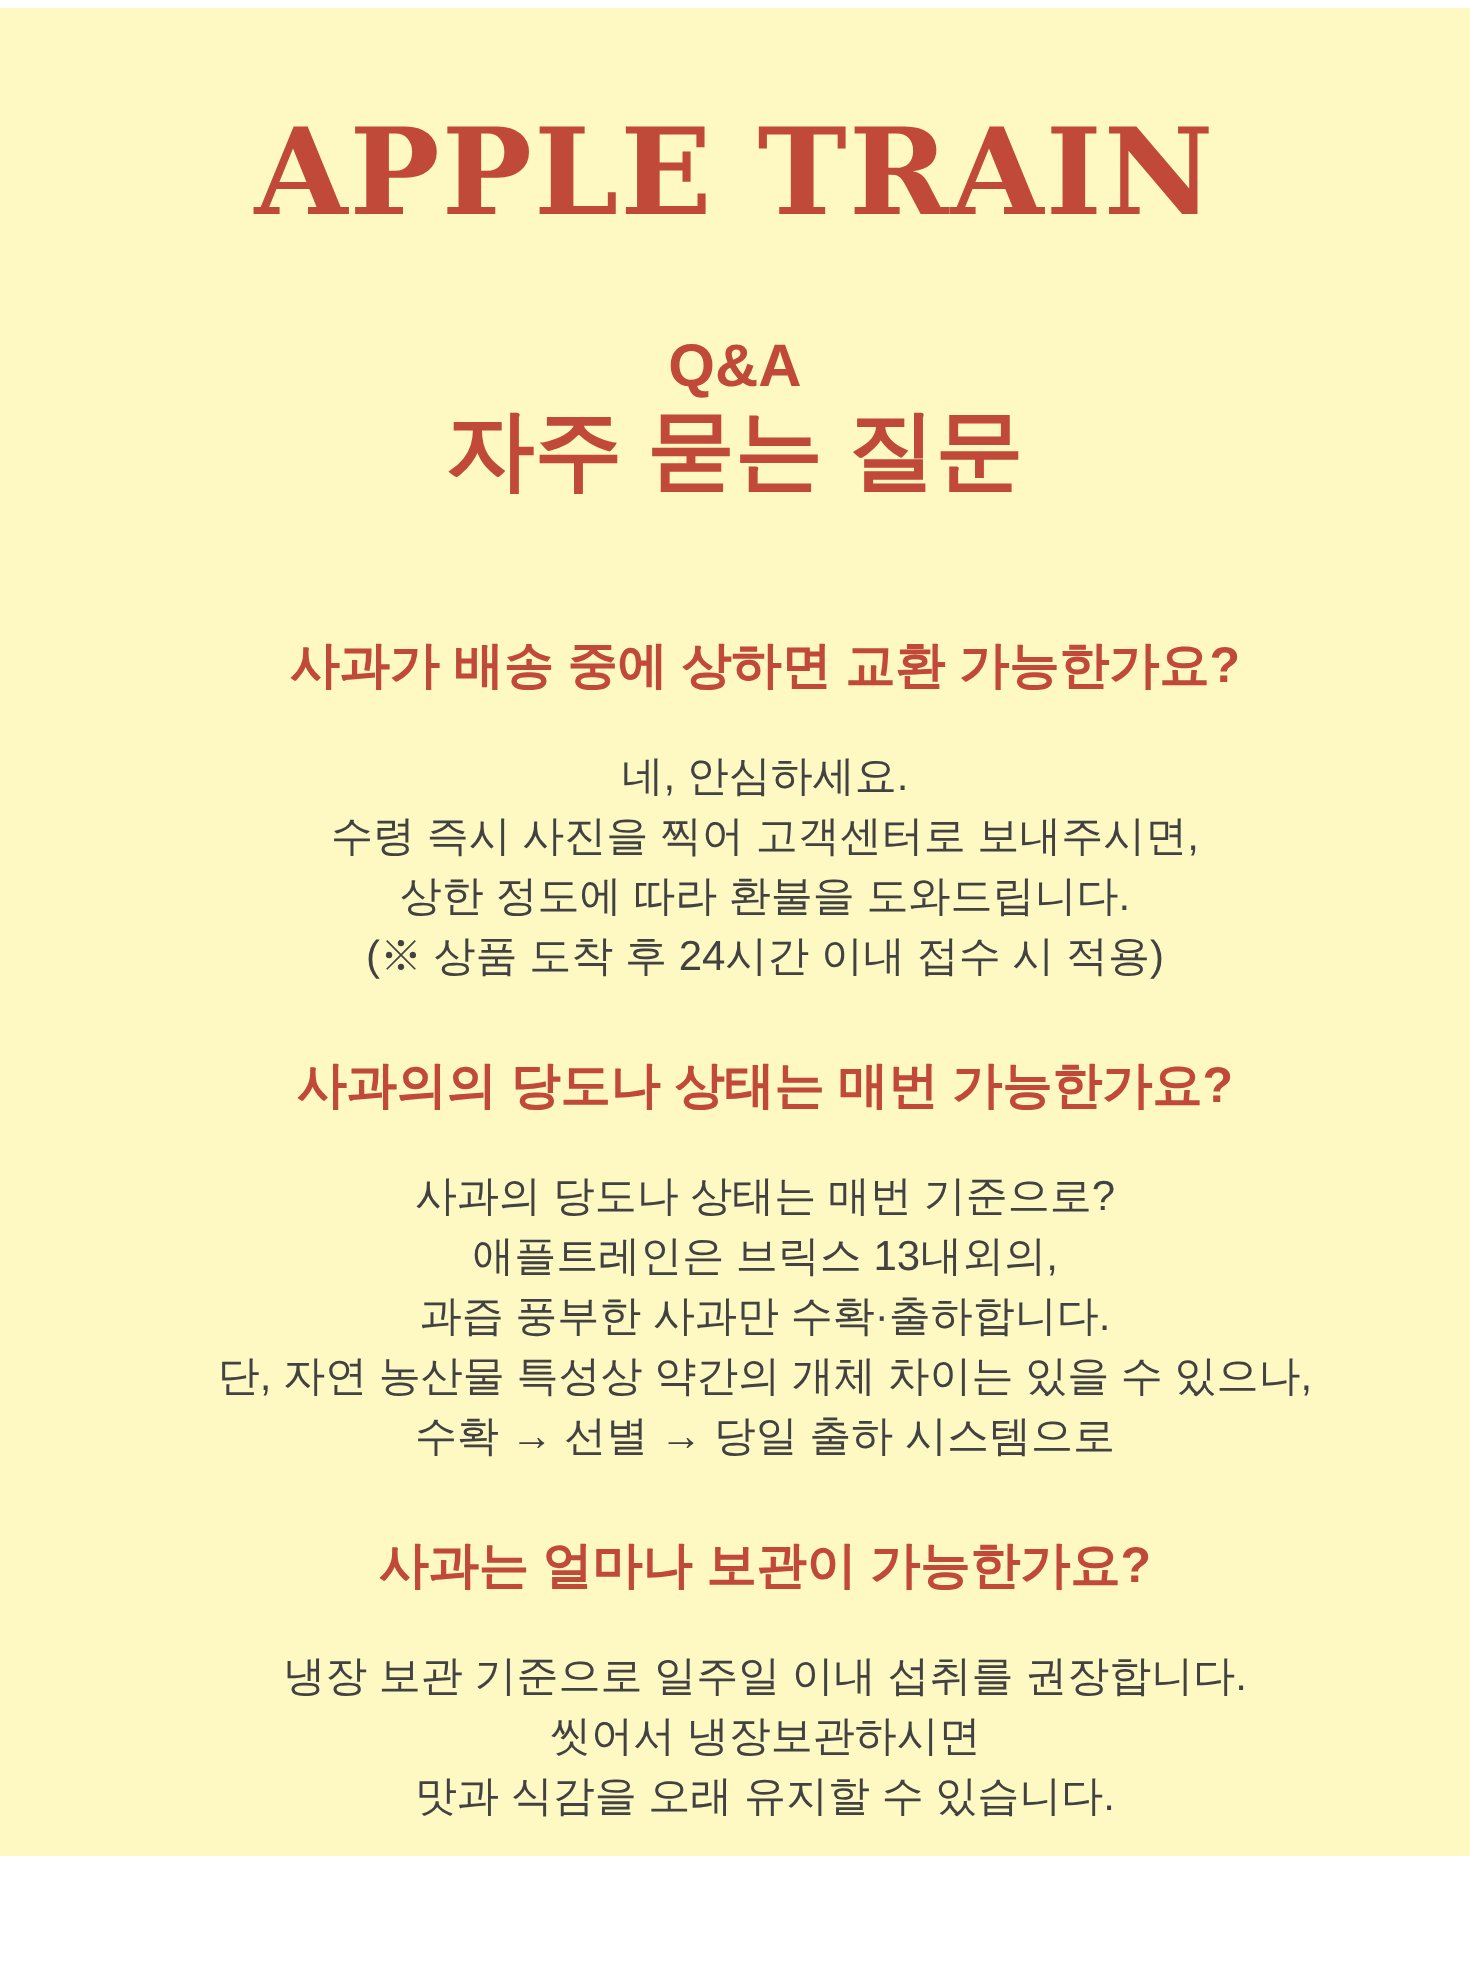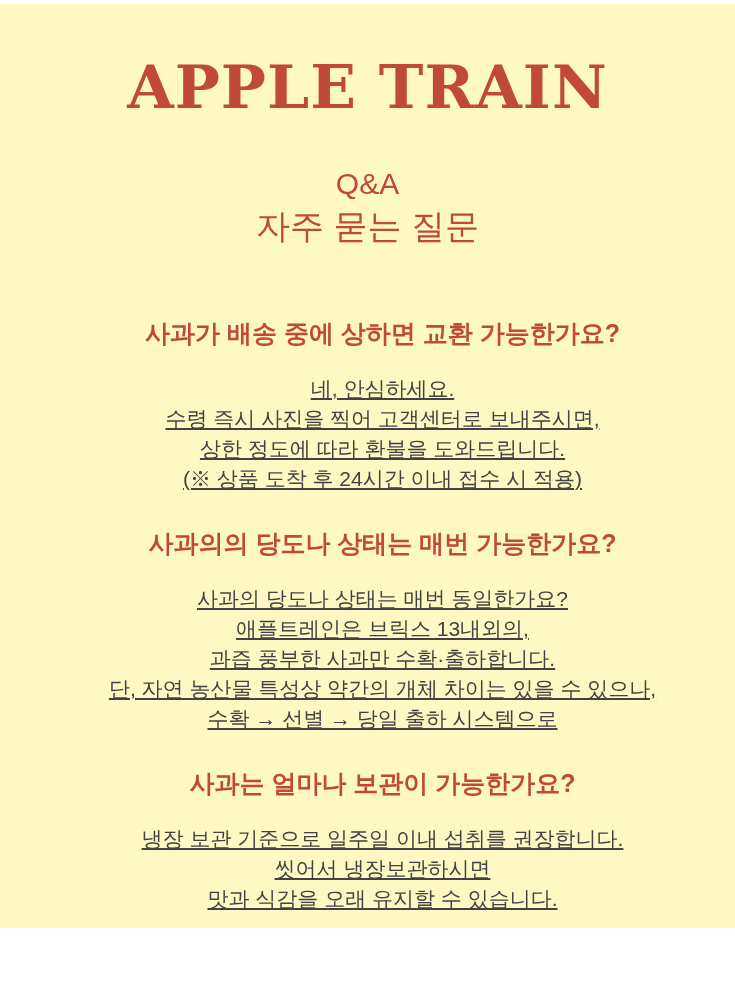--- a/index.html
+++ b/index.html
@@ -38,28 +38,28 @@
     color: #c0493a;
     white-space: nowrap;
   }
   
   .section-head {
     margin-top: 46px;
   }
   .section-title {
     font-size: 30px;
     line-height: 36px;
-    font-weight: 400;
+    font-weight: 700;
     color: #c0493a;
   }
   .section-subtitle {
     margin-top: 3px;
-    font-size: 34px;
+    font-size: 44px;
     line-height: 42px;
-    font-weight: 400;
+    font-weight: 700;
     color: #c0493a;
   }
   
   .faq {
     margin-top: 70px;
     padding-left: 30px;
   }
   .faq-item + .faq-item {
     margin-top: 33px;
   }
@@ -72,21 +72,20 @@
   }
   .faq-answer {
     margin-top: 25px;
   }
   .faq-answer p {
     margin: 0;
     font-size: 21px;
     line-height: 30px;
     font-weight: 400;
     color: #424242;
-    text-decoration: underline;
   }
   .faq-note {
     margin: 2px 0 0 0;
     font-size: 17px;
     line-height: 26px;
     color: #4a4a4a;
   }
 </style>
 </head>
 <body>
@@ -110,21 +109,21 @@
         <p>네, 안심하세요.</p>
         <p>수령 즉시 사진을 찍어 고객센터로 보내주시면,</p>
         <p>상한 정도에 따라 환불을 도와드립니다.</p>
         <p class="faq-note">(※ 상품 도착 후 24시간 이내 접수 시 적용)</p>
       </div>
     </article>
 
     <article class="faq-item">
       <h2 class="faq-question">사과의의 당도나 상태는 매번 가능한가요?</h2>
       <div class="faq-answer">
-        <p>사과의 당도나 상태는 매번 동일한가요?</p>
+        <p>사과의 당도나 상태는 매번 기준으로?</p>
         <p>애플트레인은 브릭스 13내외의,</p>
         <p>과즙 풍부한 사과만 수확·출하합니다.</p>
         <p>단, 자연 농산물 특성상 약간의 개체 차이는 있을 수 있으나,</p>
         <p>수확 → 선별 → 당일 출하 시스템으로</p>
       </div>
     </article>
 
     <article class="faq-item">
       <h2 class="faq-question">사과는 얼마나 보관이 가능한가요?</h2>
       <div class="faq-answer">

